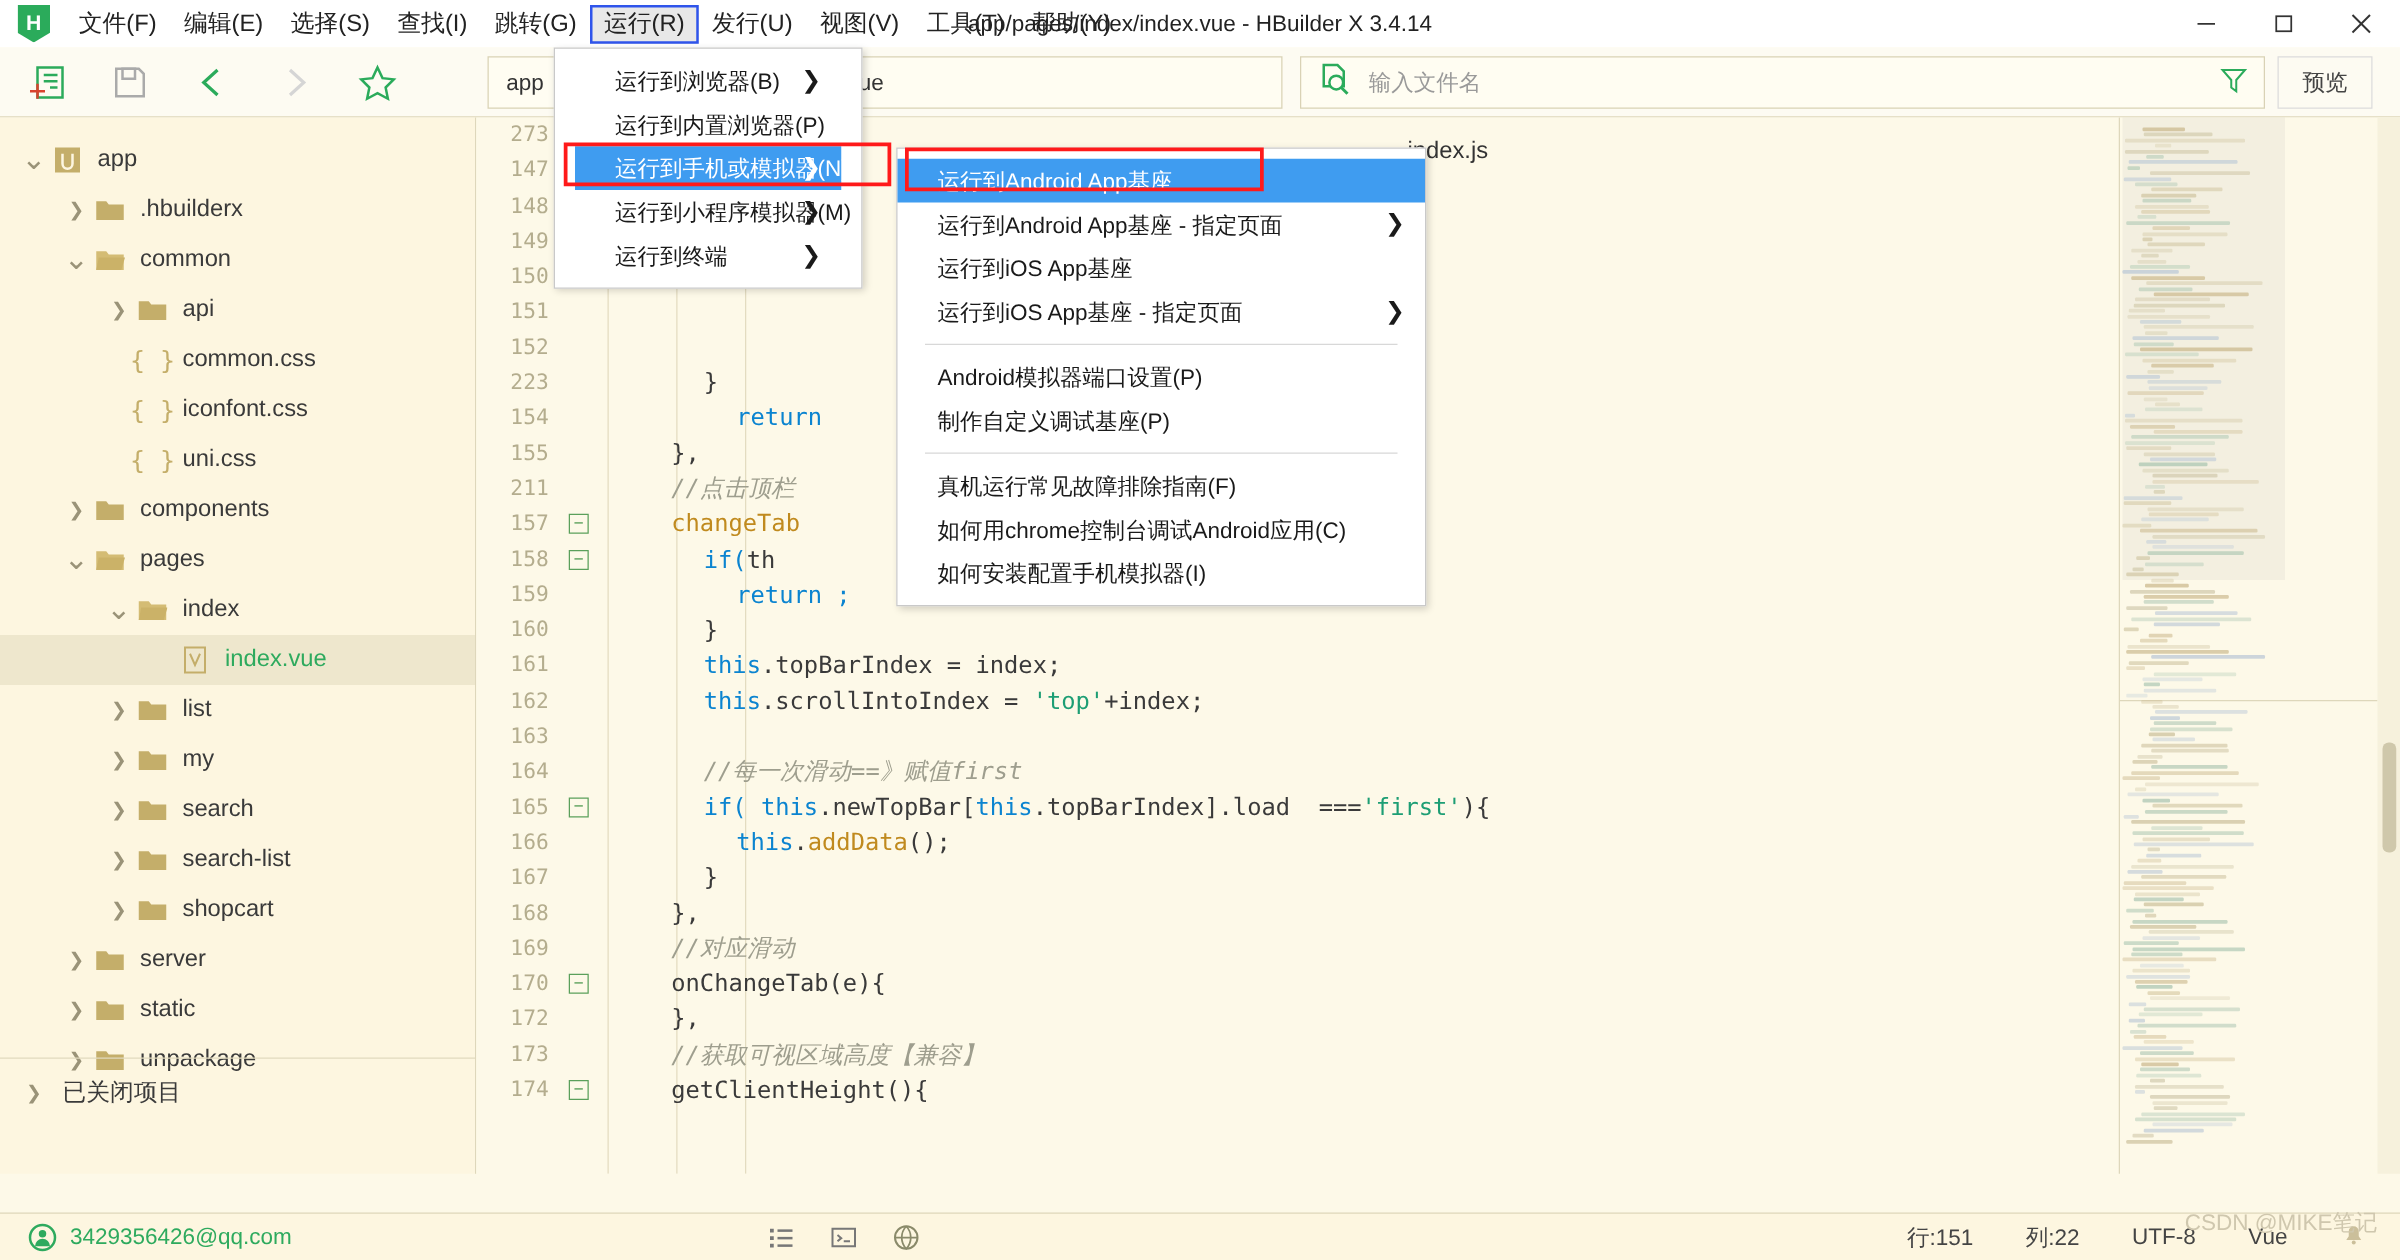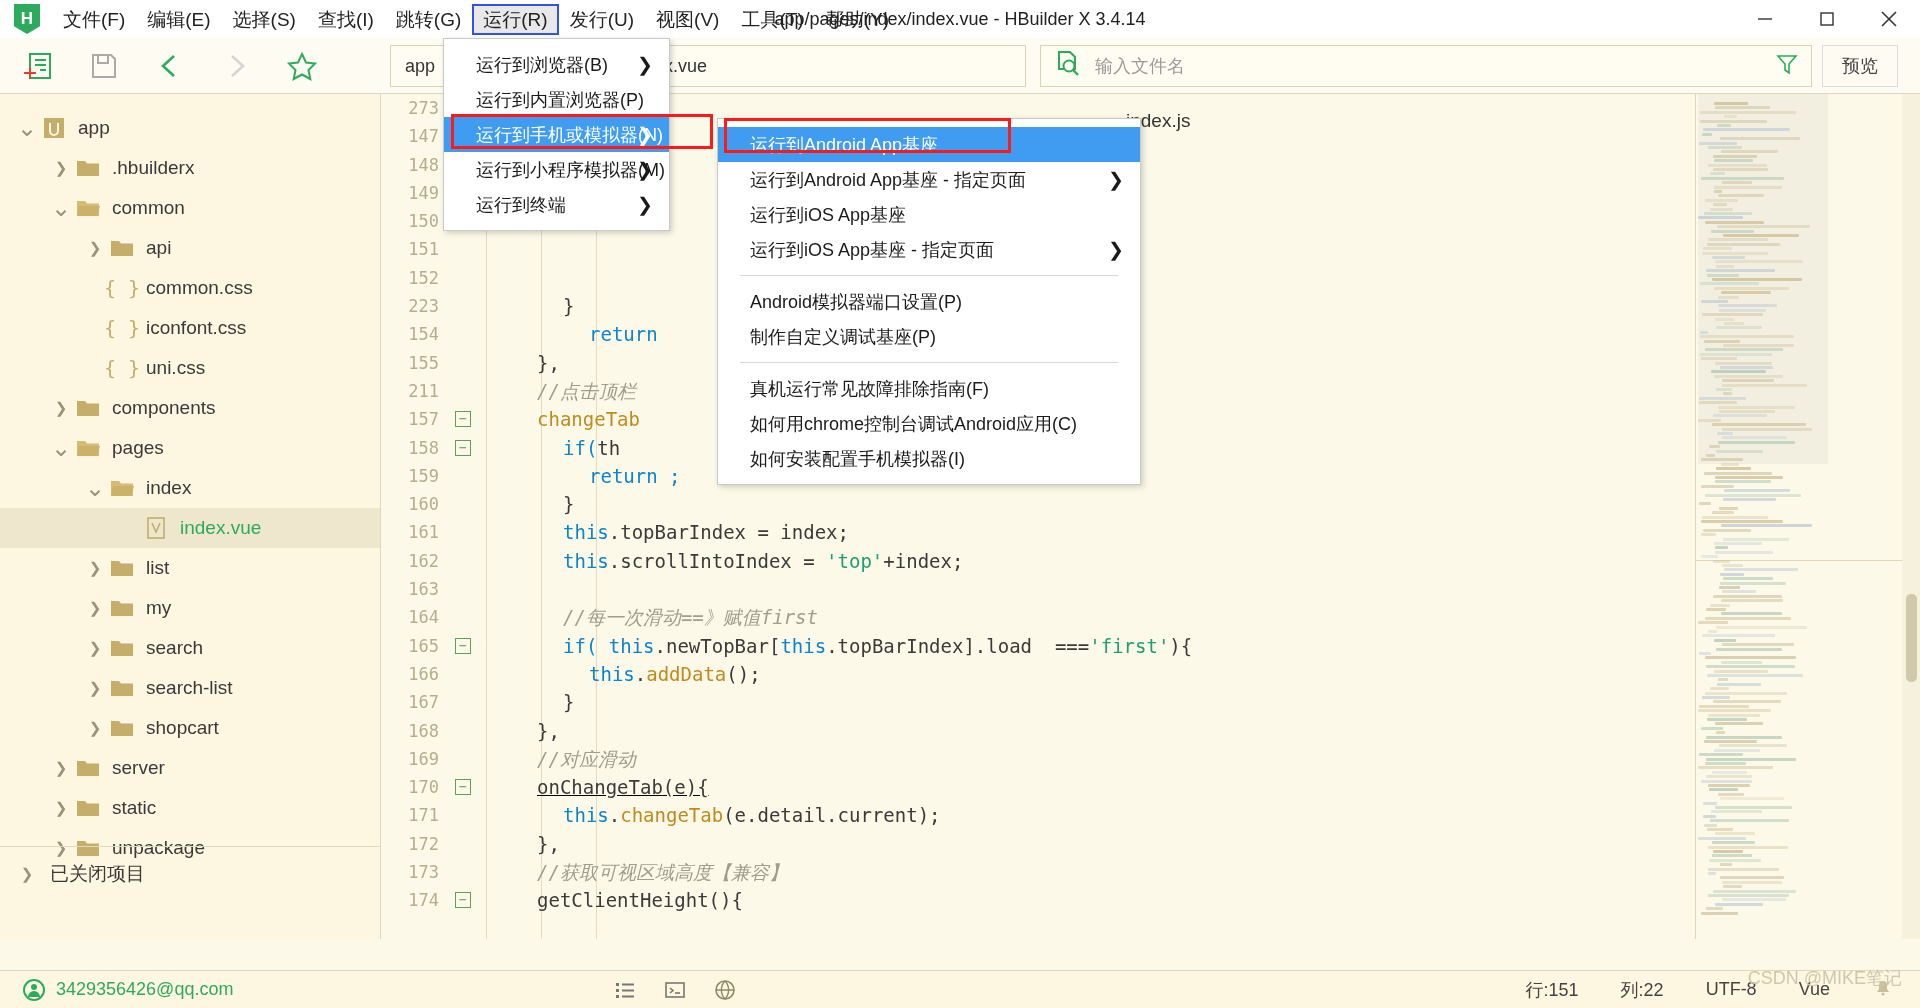--- a/index.html
+++ b/index.html
@@ -166,21 +166,21 @@
   .ed-hline {
     position: absolute; right: 18px; top: 560px; width: 206px; height: 1px;
     background: #ded7bb;
   }
 
   
   .menu-panel {
     position: absolute; background: #ffffff; border: 1px solid #c9c9c9;
     box-shadow: 2px 2px 6px rgba(0,0,0,.18); z-index: 40;
   }
-  .mpanel1 { left: 443px; top: 38px; width: 227px; padding: 8px 0; }
+  .mpanel1 { left: 443px; top: 38px; width: 247px; padding: 8px 16px; }
   .mpanel2 { left: 717px; top: 118px; width: 424px; padding: 8px 0; }
   .mrow {
     display: flex; align-items: center; height: 35px; padding: 0 16px 0 32px;
     font-size: 18px; color: #1a1a1a; position: relative; white-space: nowrap;
   }
   .mrow.hl { background: #3f9cf0; color: #fff; }
   .mrow .arrow {
     position: absolute; right: 16px; font-size: 19px; font-weight: bold;
   }
   .msep { height: 1px; background: #d8d8d8; margin: 8px 22px; }
@@ -533,22 +533,21 @@
         <div class="cline"><span class="lnum">160</span><span class="ctext" style="left: 182px;"><span class="pl">}</span></span></div>
         <div class="cline"><span class="lnum">161</span><span class="ctext" style="left: 182px;"><span class="kw">this</span><span class="pl">.topBarIndex = index;</span></span></div>
         <div class="cline"><span class="lnum">162</span><span class="ctext" style="left: 182px;"><span class="kw">this</span><span class="pl">.scrollIntoIndex = </span><span class="str">'top'</span><span class="pl">+index;</span></span></div>
         <div class="cline"><span class="lnum">163</span><span class="ctext" style="left: 104px;"></span></div>
         <div class="cline"><span class="lnum">164</span><span class="ctext" style="left: 182px;"><span class="cm">//每一次滑动==》赋值first</span></span></div>
         <div class="cline"><span class="lnum">165</span><span class="fold">−</span><span class="ctext" style="left: 182px;"><span class="kw">if( </span><span class="kw">this</span><span class="pl">.newTopBar[</span><span class="kw">this</span><span class="pl">.topBarIndex].load  ===</span><span class="str">'first'</span><span class="pl">){</span></span></div>
         <div class="cline"><span class="lnum">166</span><span class="ctext" style="left: 208px;"><span class="kw">this</span><span class="pl">.</span><span class="fn">addData</span><span class="pl">();</span></span></div>
         <div class="cline"><span class="lnum">167</span><span class="ctext" style="left: 182px;"><span class="pl">}</span></span></div>
         <div class="cline"><span class="lnum">168</span><span class="ctext" style="left: 156px;"><span class="pl">},</span></span></div>
         <div class="cline"><span class="lnum">169</span><span class="ctext" style="left: 156px;"><span class="cm">//对应滑动</span></span></div>
-        <div class="cline"><span class="lnum">170</span><span class="fold">−</span><span class="ctext" style="left: 156px; text-decoration: underline;"><span class="pl">onChangeTab</span><span class="pl">(e){</span></span></div>
-        <div class="cline"><span class="lnum">171</span><span class="ctext" style="left: 182px;"><span class="kw">this</span><span class="pl">.</span><span class="fn">changeTab</span><span class="pl">(e.detail.current);</span></span></div>
+        <div class="cline"><span class="lnum">170</span><span class="fold">−</span><span class="ctext" style="left: 156px;"><span class="pl">onChangeTab</span><span class="pl">(e){</span></span></div>
         <div class="cline"><span class="lnum">172</span><span class="ctext" style="left: 156px;"><span class="pl">},</span></span></div>
         <div class="cline"><span class="lnum">173</span><span class="ctext" style="left: 156px;"><span class="cm">//获取可视区域高度【兼容】</span></span></div>
         <div class="cline"><span class="lnum">174</span><span class="fold">−</span><span class="ctext" style="left: 156px;"><span class="pl">getClientHeight(){</span></span></div>
       </div>
     <div style="position:absolute;left:745px;top:16px;font-size:19px;color:#333;font-family:'Liberation Sans',sans-serif">index.js</div>
   </div>
   <div class="ed-div-v"></div>
   <div class="ed-hline"></div>
 
   <div class="minimap" id="minimap">

